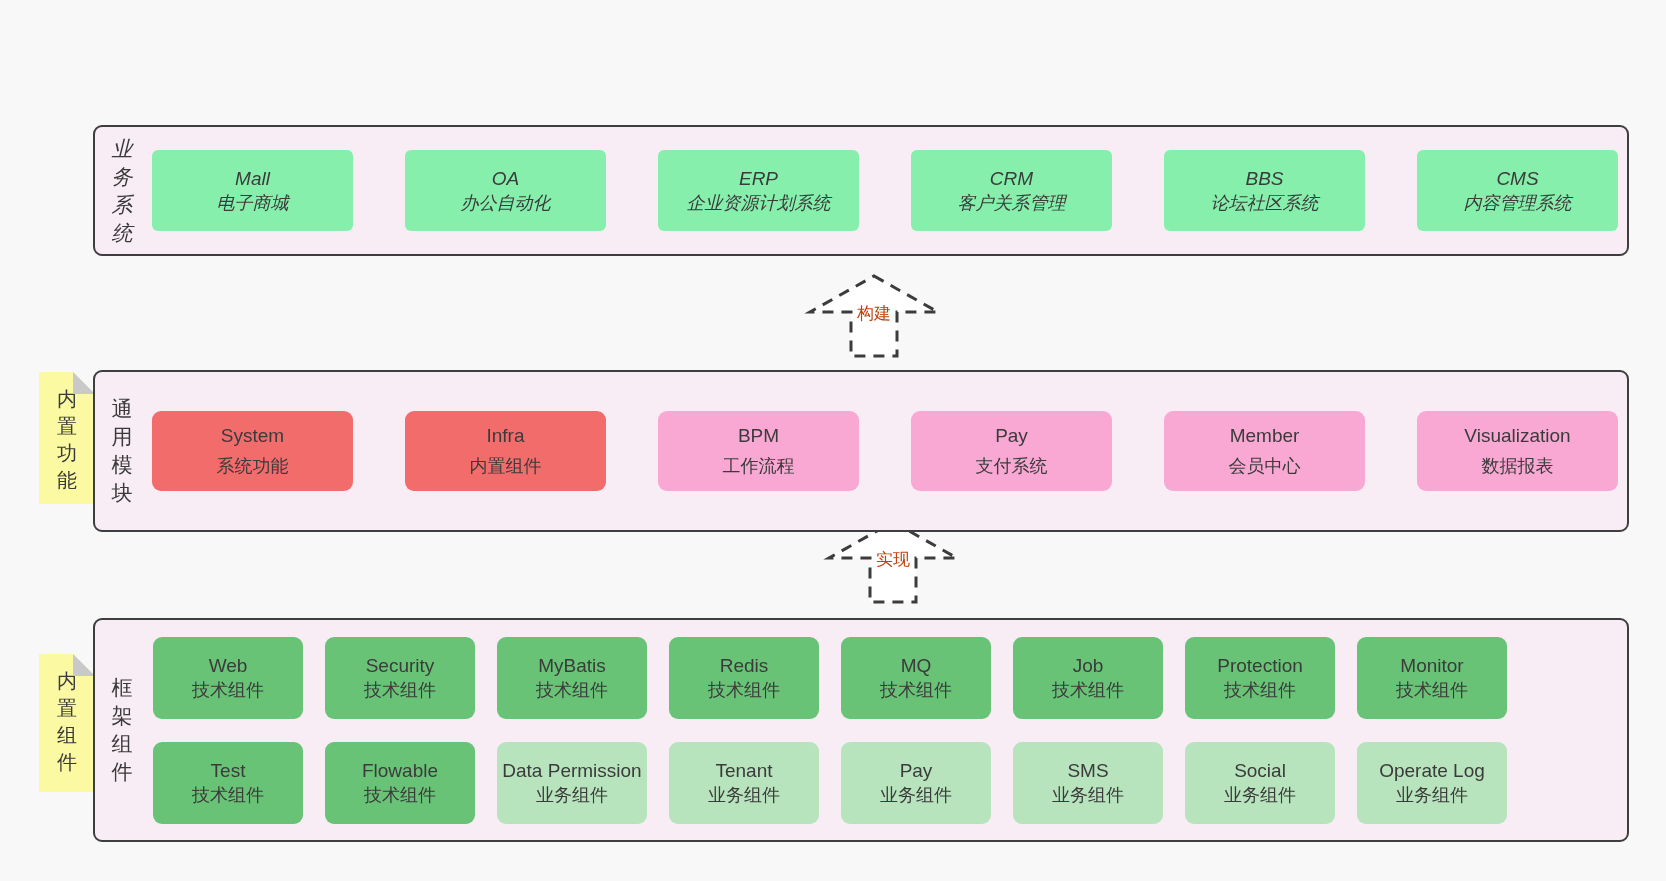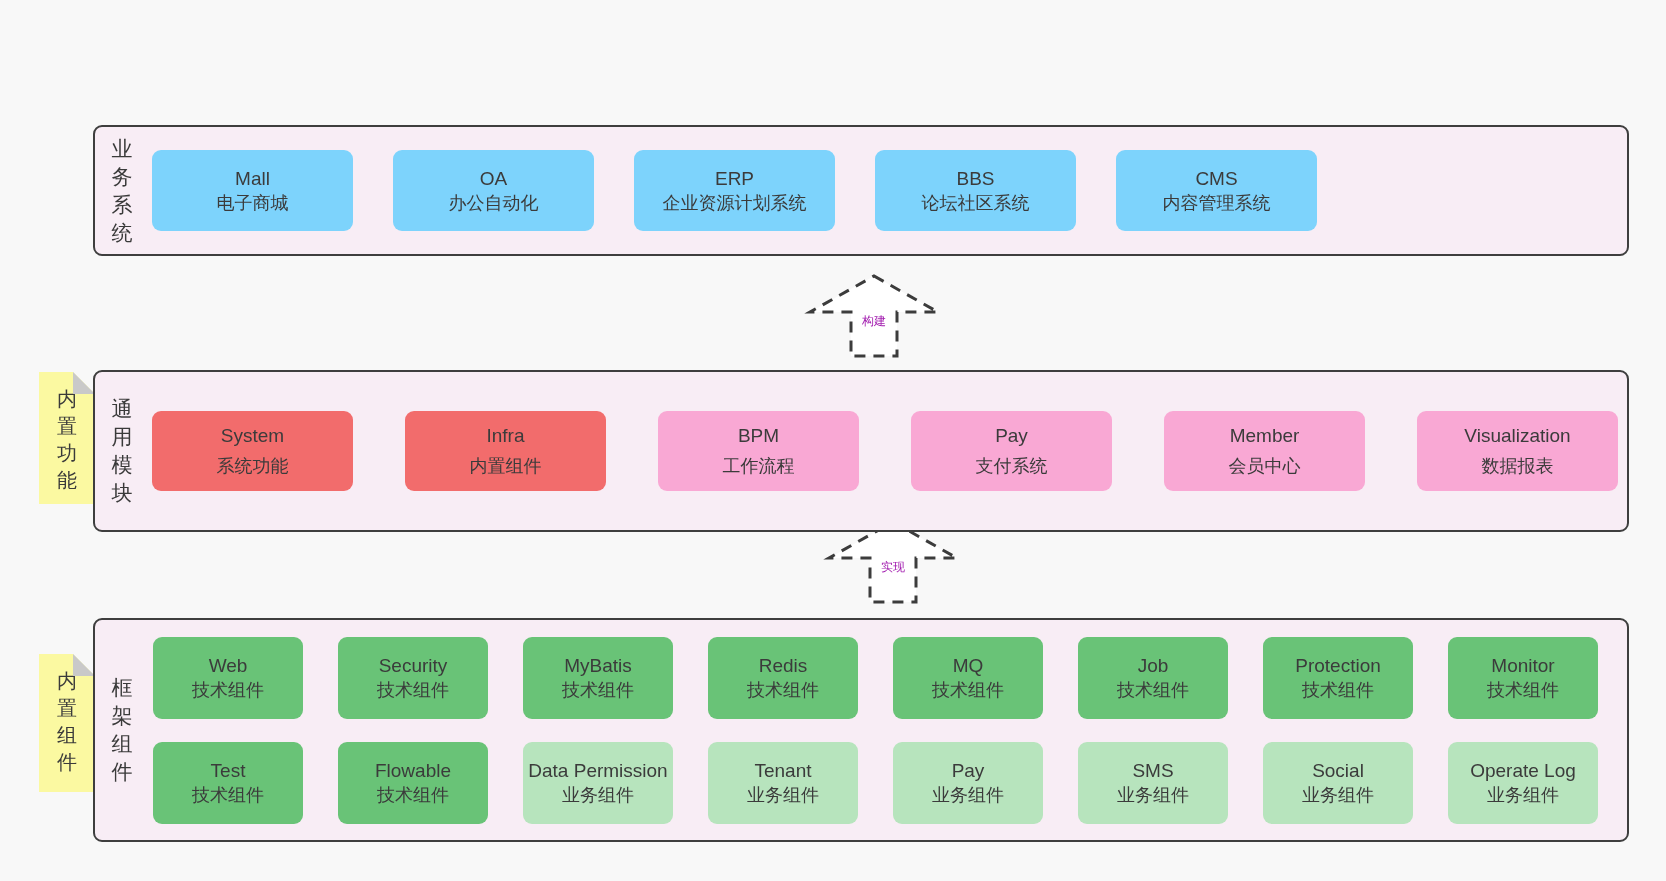--- a/index.html
+++ b/index.html
@@ -11,42 +11,42 @@
   }
   .stage{position:absolute;inset:0;}
 
   
   .layer{
     position:absolute;left:93px;width:1536px;
     box-sizing:border-box;border:2px solid #3e3e3e;border-radius:9px;
     background:#f8edf5;z-index:1;
     display:flex;align-items:center;
   }
-  .layer-1{top:125px;height:131px;padding-left:57px;gap:40px;}
+  .layer-1{top:125px;height:131px;padding-left:57px;gap:52px;font-style:italic;}
   .layer-2{top:370px;height:162px;padding-left:57px;gap:52px;}
   .layer-3{top:618px;height:224px;padding-left:58px;flex-direction:column;justify-content:center;align-items:flex-start;gap:23px;}
-  .row{display:flex;gap:35px;}
+  .row{display:flex;gap:22px;}
 
   .layer-label{
     position:absolute;left:12px;top:50%;transform:translateY(-50%);
     width:30px;font-size:21px;line-height:28px;font-weight:400;
     text-align:center;word-break:break-all;color:#3a3a3a;
   }
 
   
   .bx{
     border-radius:9px;display:flex;flex-direction:column;
     align-items:center;justify-content:center;text-align:center;
     font-size:19px;line-height:25px;color:#3b3b3b;
   }
   .bx .cn{font-size:18px;}
   .bx-wide{width:201px;height:81px;}
   .layer-2 .bx-wide{height:80px;gap:6px;}
   .bx-sm{width:150px;height:82px;}
-  .c-blue{background:#7dd3fc;}
+  .c-blue{background:#86efac;border-radius:6px;}
   .c-red{background:#f26c6c;}
   .c-pink{background:#f9a8d4;}
   .c-green{background:#69c377;}
   .c-lgreen{background:#b7e4bd;}
 
   
   .sticky{
     position:absolute;left:39px;width:56px;background:#fbf9a1;z-index:0;
   }
   .sticky-1{top:372px;height:132px;}
@@ -64,22 +64,22 @@
     font-size:20px;line-height:27px;text-align:center;word-break:break-all;
     color:#3a3a3a;
   }
 
   
   .arrow{position:absolute;width:140px;height:88px;z-index:0;}
   .arrow-1{left:804px;top:272px;}
   .arrow-2{left:823px;top:518px;}
   .arrow svg{display:block;width:140px;height:88px;}
   .arrow-label{
-    position:absolute;top:40px;left:50%;transform:translateX(-50%);
-    background:#ffffff;padding:1px 4px;font-size:12px;color:#a21caf;
+    position:absolute;top:29px;left:50%;transform:translateX(-50%);
+    background:#ffffff;padding:1px 4px;font-size:17px;color:#c2410c;
     white-space:nowrap;z-index:2;
   }
 </style>
 </head>
 <body>
 
 <div class="stage">
 
   <div class="sticky sticky-1">
     <span class="sticky-text">内置功能</span>
@@ -94,20 +94,24 @@
       <span class="en">Mall</span>
       <span class="cn">电子商城</span>
     </div>
     <div class="bx bx-wide c-blue">
       <span class="en">OA</span>
       <span class="cn">办公自动化</span>
     </div>
     <div class="bx bx-wide c-blue">
       <span class="en">ERP</span>
       <span class="cn">企业资源计划系统</span>
+    </div>
+    <div class="bx bx-wide c-blue">
+      <span class="en">CRM</span>
+      <span class="cn">客户关系管理</span>
     </div>
     <div class="bx bx-wide c-blue">
       <span class="en">BBS</span>
       <span class="cn">论坛社区系统</span>
     </div>
     <div class="bx bx-wide c-blue">
       <span class="en">CMS</span>
       <span class="cn">内容管理系统</span>
     </div>
   </section>

